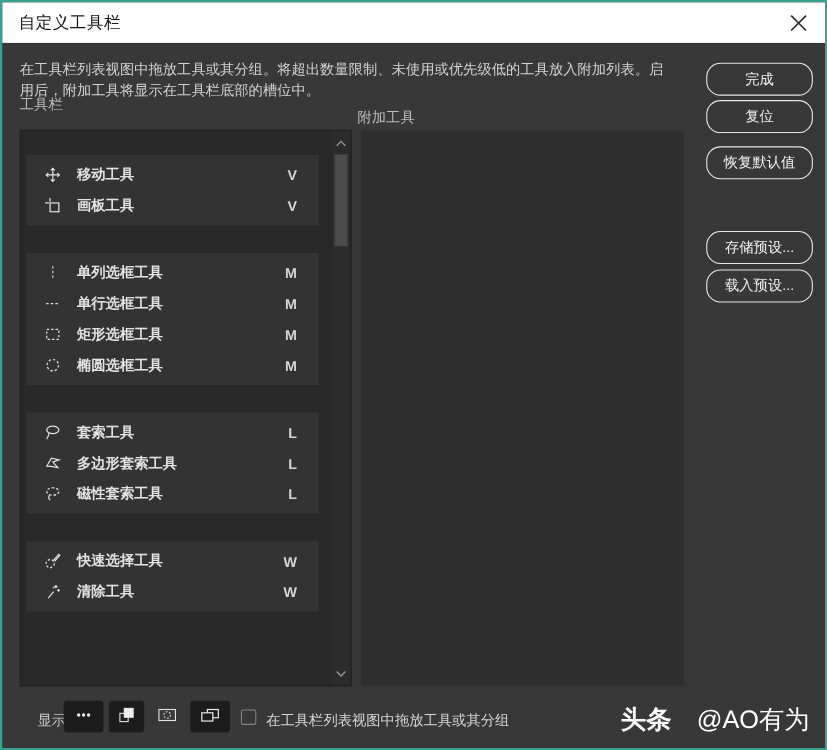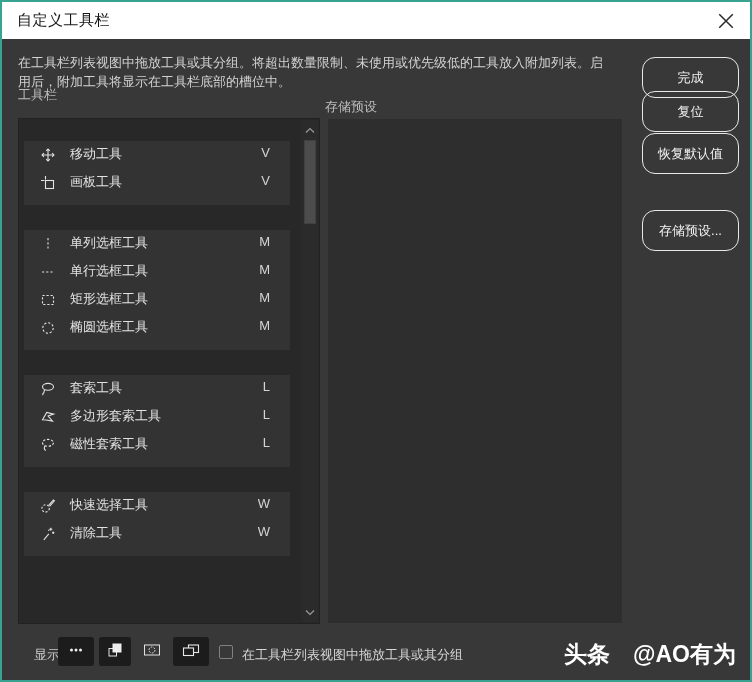--- a/index.html
+++ b/index.html
@@ -22,41 +22,41 @@
   
   .panel-label { position:absolute; font-size:13px; color:#bdbdbd; }
   .lbl-toolbar { left:16px; top:84px; }
   .lbl-extra   { left:323px; top:96px; }
 
   
   .tool-list { position:absolute; left:16px; top:116px; width:302px; height:506px;
                background:#282828; border:1px solid #222; overflow:hidden; }
   .groups { position:absolute; left:5px; top:22px; width:266px; }
   .tool-group { background:#333333; padding:4px 0; margin-bottom:25px; }
-  .tool-row { height:28px; display:flex; align-items:flex-start; padding:0 20px 0 14px; cursor:default; }
+  .tool-row { height:28px; display:flex; align-items:center; padding:0 20px 0 14px; cursor:default;font-weight:bold; }
   .tool-icon { width:20px; height:20px; display:flex; align-items:center; justify-content:center; }
   .tool-icon svg { width:16px; height:16px; }
   .tool-name { margin-left:12px; font-size:13px; color:#e2e2e2; }
   .tool-key  { margin-left:auto; font-size:13px; color:#d5d5d5; }
 
   
   .vscroll { position:absolute; top:1px; right:1px; bottom:1px; width:16px; background:#2b2b2b; }
   .scroll-arrow { position:absolute; left:0; width:16px; height:14px; display:flex;
                   align-items:center; justify-content:center; }
   .scroll-arrow svg { width:10px; height:7px; }
   .arrow-up { top:3px; } .arrow-down { bottom:3px; }
   .scroll-thumb { position:absolute; left:2px; top:20px; width:12px; height:84px;
                   background:#4c4c4c; border:1px solid #404040; }
 
   
   .extra-panel { position:absolute; left:325px; top:116px; width:296px; height:506px;
                  background:#2e2e2e; border:1px solid #393939; }
 
   
-  .btn { position:absolute; left:640px; width:97px; height:41px; background:transparent;
+  .btn { position:absolute; left:640px; width:97px; height:30px; background:transparent;
          border:1px solid #e8e8e8; border-radius:13px; color:#f1f1f1; font-size:13px;
          font-family:inherit; display:flex; align-items:center; justify-content:center; cursor:pointer; }
   .btn-done    { top:55px; }
   .btn-reset   { top:89px; }
   .btn-restore { top:131px; }
   .btn-clear   { top:166px; }
   .btn-save    { top:208px; }
   .btn-load    { top:243px; }
 
   
@@ -69,21 +69,21 @@
   .toggle:nth-child(3){ width:32px; } .toggle:nth-child(4){ width:36px; }
   .toggle svg { width:18px; height:16px; }
 
   .checkbox { position:absolute; left:217px; top:643px; width:14px; height:14px;
               border:1px solid #818181; border-radius:2px; background:transparent; cursor:pointer; }
   .cb-label { position:absolute; left:240px; top:644px; font-size:13px; color:#d6d6d6; }
 
   
   .watermark { position:absolute; right:14px; top:637px; color:#ffffff; font-size:23px;
                display:flex; align-items:center; gap:23px; }
-  .wm-brand { font-weight:900; } .wm-handle { font-weight:700; }
+  .wm-brand { font-weight:900; } .wm-handle { font-weight:400; }
 </style>
 </head>
 <body>
 
 <div class="screen">
 
   <div class="titlebar">
     <span class="title">自定义工具栏</span>
     <span class="close">
       <svg viewBox="0 0 16 16">
@@ -91,21 +91,21 @@
         </svg>
     </span>
   </div>
 
   <div class="desc">
     <div>在工具栏列表视图中拖放工具或其分组。将超出数量限制、未使用或优先级低的工具放入附加列表。启</div>
     <div>用后，附加工具将显示在工具栏底部的槽位中。</div>
   </div>
 
   <div class="panel-label lbl-toolbar">工具栏</div>
-  <div class="panel-label lbl-extra">存储预设</div>
+  <div class="panel-label lbl-extra">附加工具</div>
 
   <div class="tool-list">
     <div class="groups">
         <div class="tool-group">
           <div class="tool-row">
             <span class="tool-icon">
               <svg viewBox="0 0 16 16" fill="none" stroke="#e3e3e3" stroke-width="1.1">
                 <path d="M8 2.2v11.6M2.2 8h11.6"></path>
                 <path d="M6.2 3.9L8 2.1l1.8 1.8M6.2 12.1L8 13.9l1.8-1.8M3.9 6.2L2.1 8l1.8 1.8M12.1 6.2L13.9 8l-1.8 1.8"></path>
               </svg>
@@ -232,20 +232,21 @@
       </span>
     </div>
   </div>
 
   <div class="extra-panel"></div>
 
   <button class="btn btn-done">完成</button>
   <button class="btn btn-reset">复位</button>
   <button class="btn btn-restore">恢复默认值</button>
   <button class="btn btn-save">存储预设...</button>
+  <button class="btn btn-load">载入预设...</button>
 
   <div class="show-label">显示:</div>
   <div class="toggles">
       <button class="toggle active">
         <span><svg viewBox="0 0 18 16">
             <g fill="#f0f0f0">
               <circle cx="4.5" cy="8" r="1.5"></circle>
               <circle cx="9" cy="8" r="1.5"></circle>
               <circle cx="13.5" cy="8" r="1.5"></circle>
             </g>

